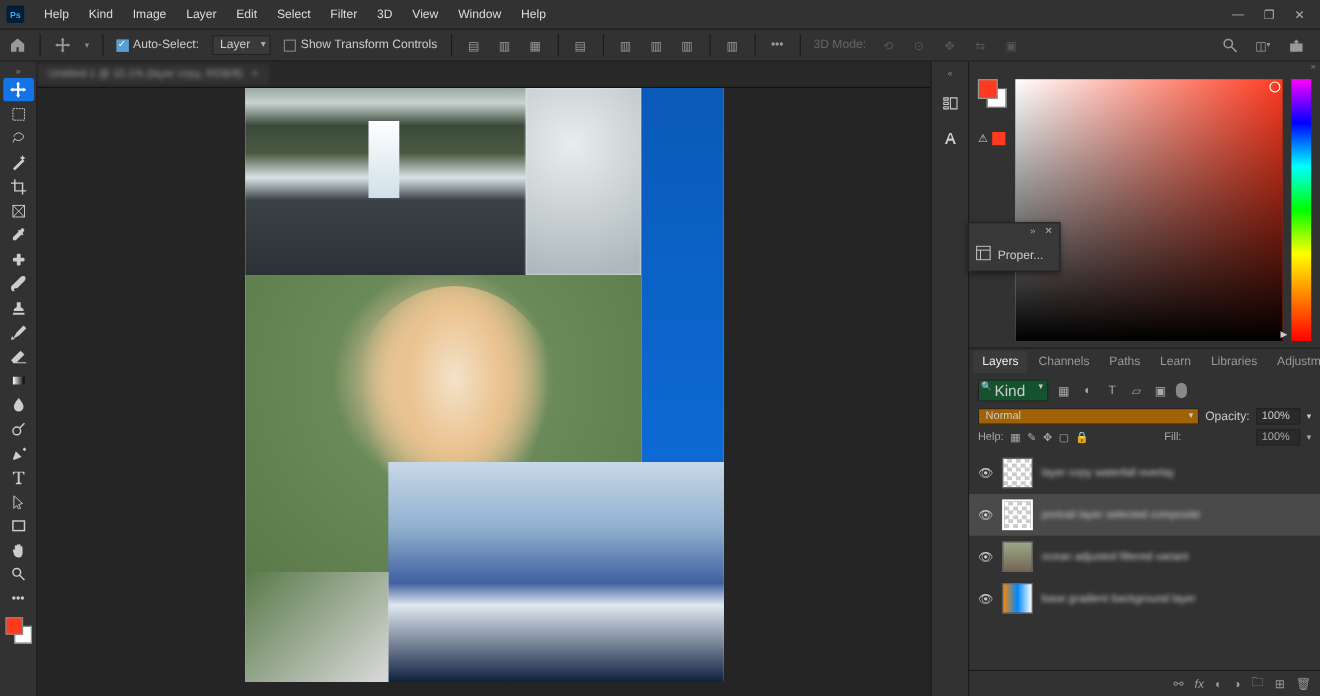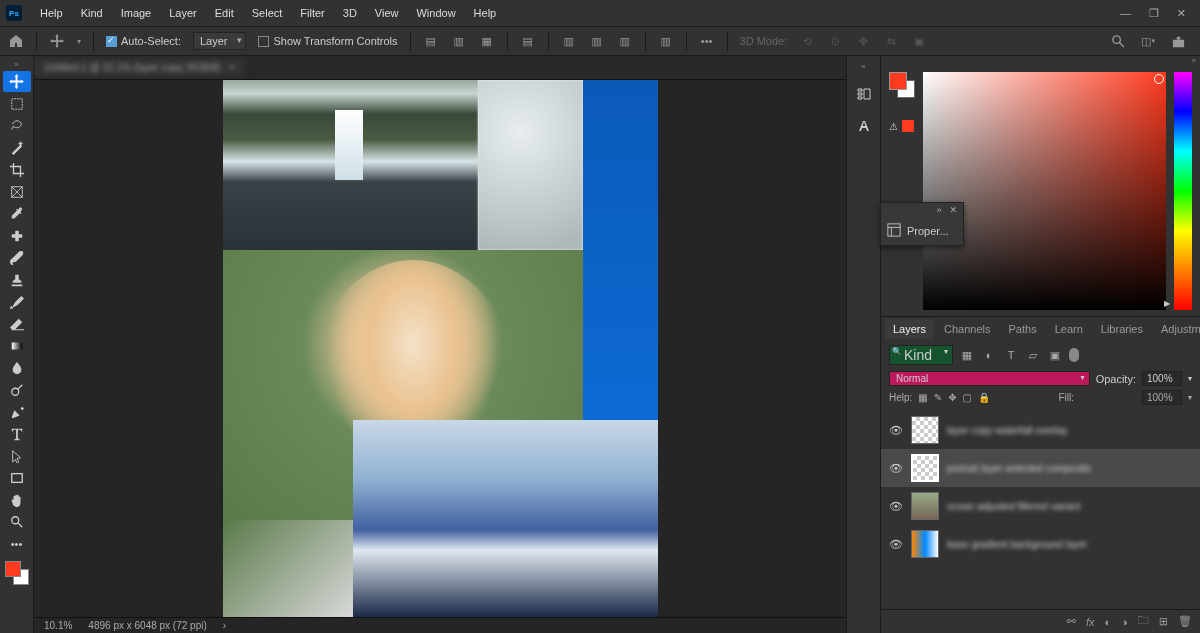--- a/index.html
+++ b/index.html
@@ -77,21 +77,21 @@
 
 
 .layers-panel { border-top: 1px solid #1a1a1a; flex: 1; display: flex; flex-direction: column; }
 .layer-opts { display: flex; align-items: center; gap: 6px; padding: 4px 8px; }
 .layer-opts .filter-dd { background: #14532d; border: 1px solid #222; padding: 1px 20px 1px 14px; position: relative; font-size: 14px; }
 .layer-opts .filter-dd::before { content: "🔍"; position: absolute; left: 2px; top: 1px; font-size: 8px; }
 .layer-opts .filter-dd::after { content: "▾"; position: absolute; right: 4px; top: 1px; font-size: 8px; }
 .layer-opts .tic { width: 16px; height: 16px; color: #aaa; display: flex; align-items: center; justify-content: center; font-size: 11px; }
 .layer-opts .toggle-pill { width: 10px; height: 14px; background: #888; border-radius: 5px; }
 .layer-row2 { display: flex; align-items: center; gap: 6px; padding: 2px 8px; }
-.layer-row2 .blend-dd { background: #be185d; border: 1px solid #222; padding: 1px 16px 1px 6px; position: relative; flex: 1; font-size: 10px; }
+.layer-row2 .blend-dd { background: #a16207; border: 1px solid #222; padding: 1px 16px 1px 6px; position: relative; flex: 1; font-size: 10px; }
 .layer-row2 .blend-dd::after { content: "▾"; position: absolute; right: 4px; top: 1px; font-size: 8px; }
 .layer-row2 .opac-in { background: #2a2a2a; border: 1px solid #222; padding: 1px 4px; width: 40px; font-size: 10px; }
 .layer-row3 { display: flex; align-items: center; gap: 6px; padding: 2px 8px 6px; font-size: 10px; color: #aaa; }
 .layer-row3 .lic { font-size: 10px; }
 .layer-row3 .fill-in { background: #2a2a2a; border: 1px solid #222; padding: 1px 4px; width: 40px; margin-left: auto; }
 
 .layer-list { flex: 1; overflow: auto; }
 .layer-item { display: flex; align-items: center; gap: 8px; padding: 4px 8px; height: 38px; }
 .layer-item.sel { background: #4a4a4a; }
 .layer-item .vis { width: 14px; color: #ccc; }
@@ -325,25 +325,20 @@
     <div class="viewport">
       <div class="artboard">
         <div class="img-block img-waterfall"></div>
         <div class="img-block img-soft"></div>
         <div class="img-block img-blue"></div>
         <div class="img-block img-portrait"></div>
         <div class="img-block img-ocean"></div>
         <div class="img-block img-bottom-left"></div>
       </div>
     </div>
-    <div class="statusbar">
-      <span>10.1%</span>
-      <span>4896 px x 6048 px (72 ppi)</span>
-      <span>›</span>
-    </div>
   </div>
 
   <div class="dock-strip">
     <div class="collapse">«</div>
     <div class="dicn">
         <svg viewBox="0 0 16 16" width="16" height="16">
           <path d="M2 3h4v2H2zm0 4h4v2H2zm0 4h4v2H2zM8 3h6v10H8z" fill="none" stroke="currentColor"></path>
         </svg>
       </div>
     <div class="dicn">

